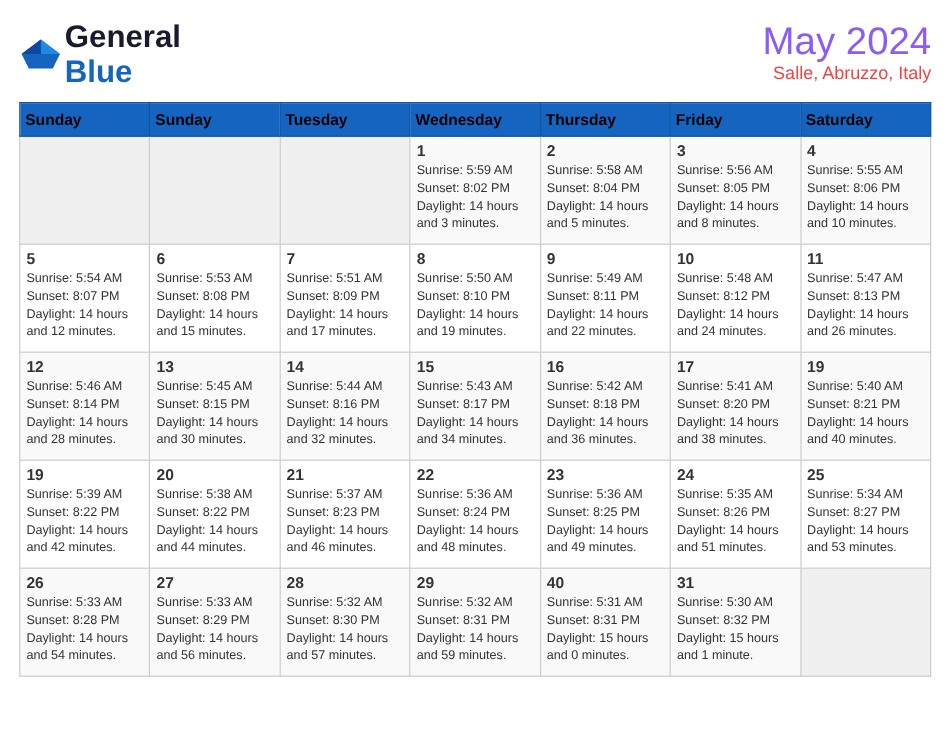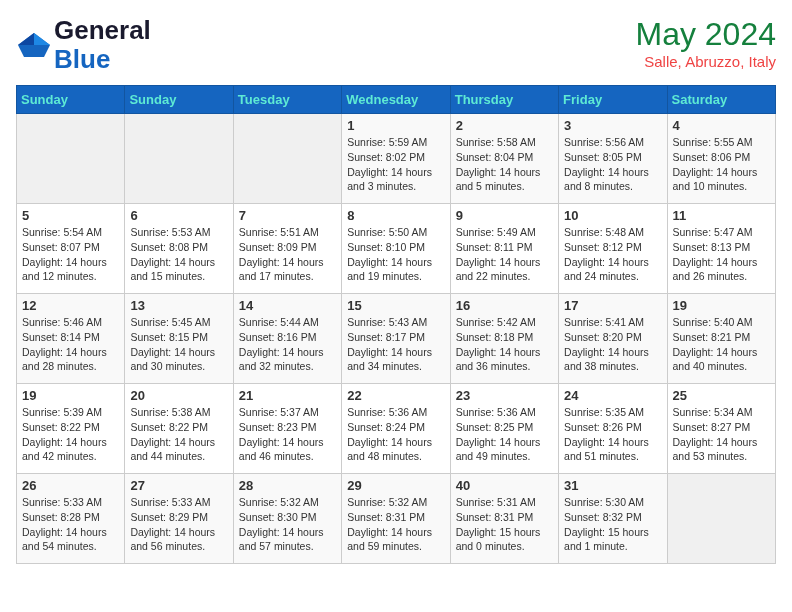--- a/index.html
+++ b/index.html
@@ -30,35 +30,35 @@
     .logo-icon {
       width: 36px;
       height: 28px;
       margin-right: 2px;
     }
     .title-block {
       text-align: right;
     }
     .month-title {
       font-size: 32px;
-      color: #15803d;
+      color: #8b5cf6;
       font-weight: normal;
     }
     .location {
       font-size: 15px;
       color: #ef4444;
     }
     table {
       width: 100%;
       border-collapse: collapse;
       table-layout: fixed;
     }
     thead tr {
       background: #1565c0;
-      color: #5eead4;
+      color: #000000;
     }
     thead th {
       padding: 6px 4px;
       font-size: 13px;
       font-weight: bold;
       text-align: left;
       border: 1px solid #1255a0;
     }
     tbody tr {
       vertical-align: top;

